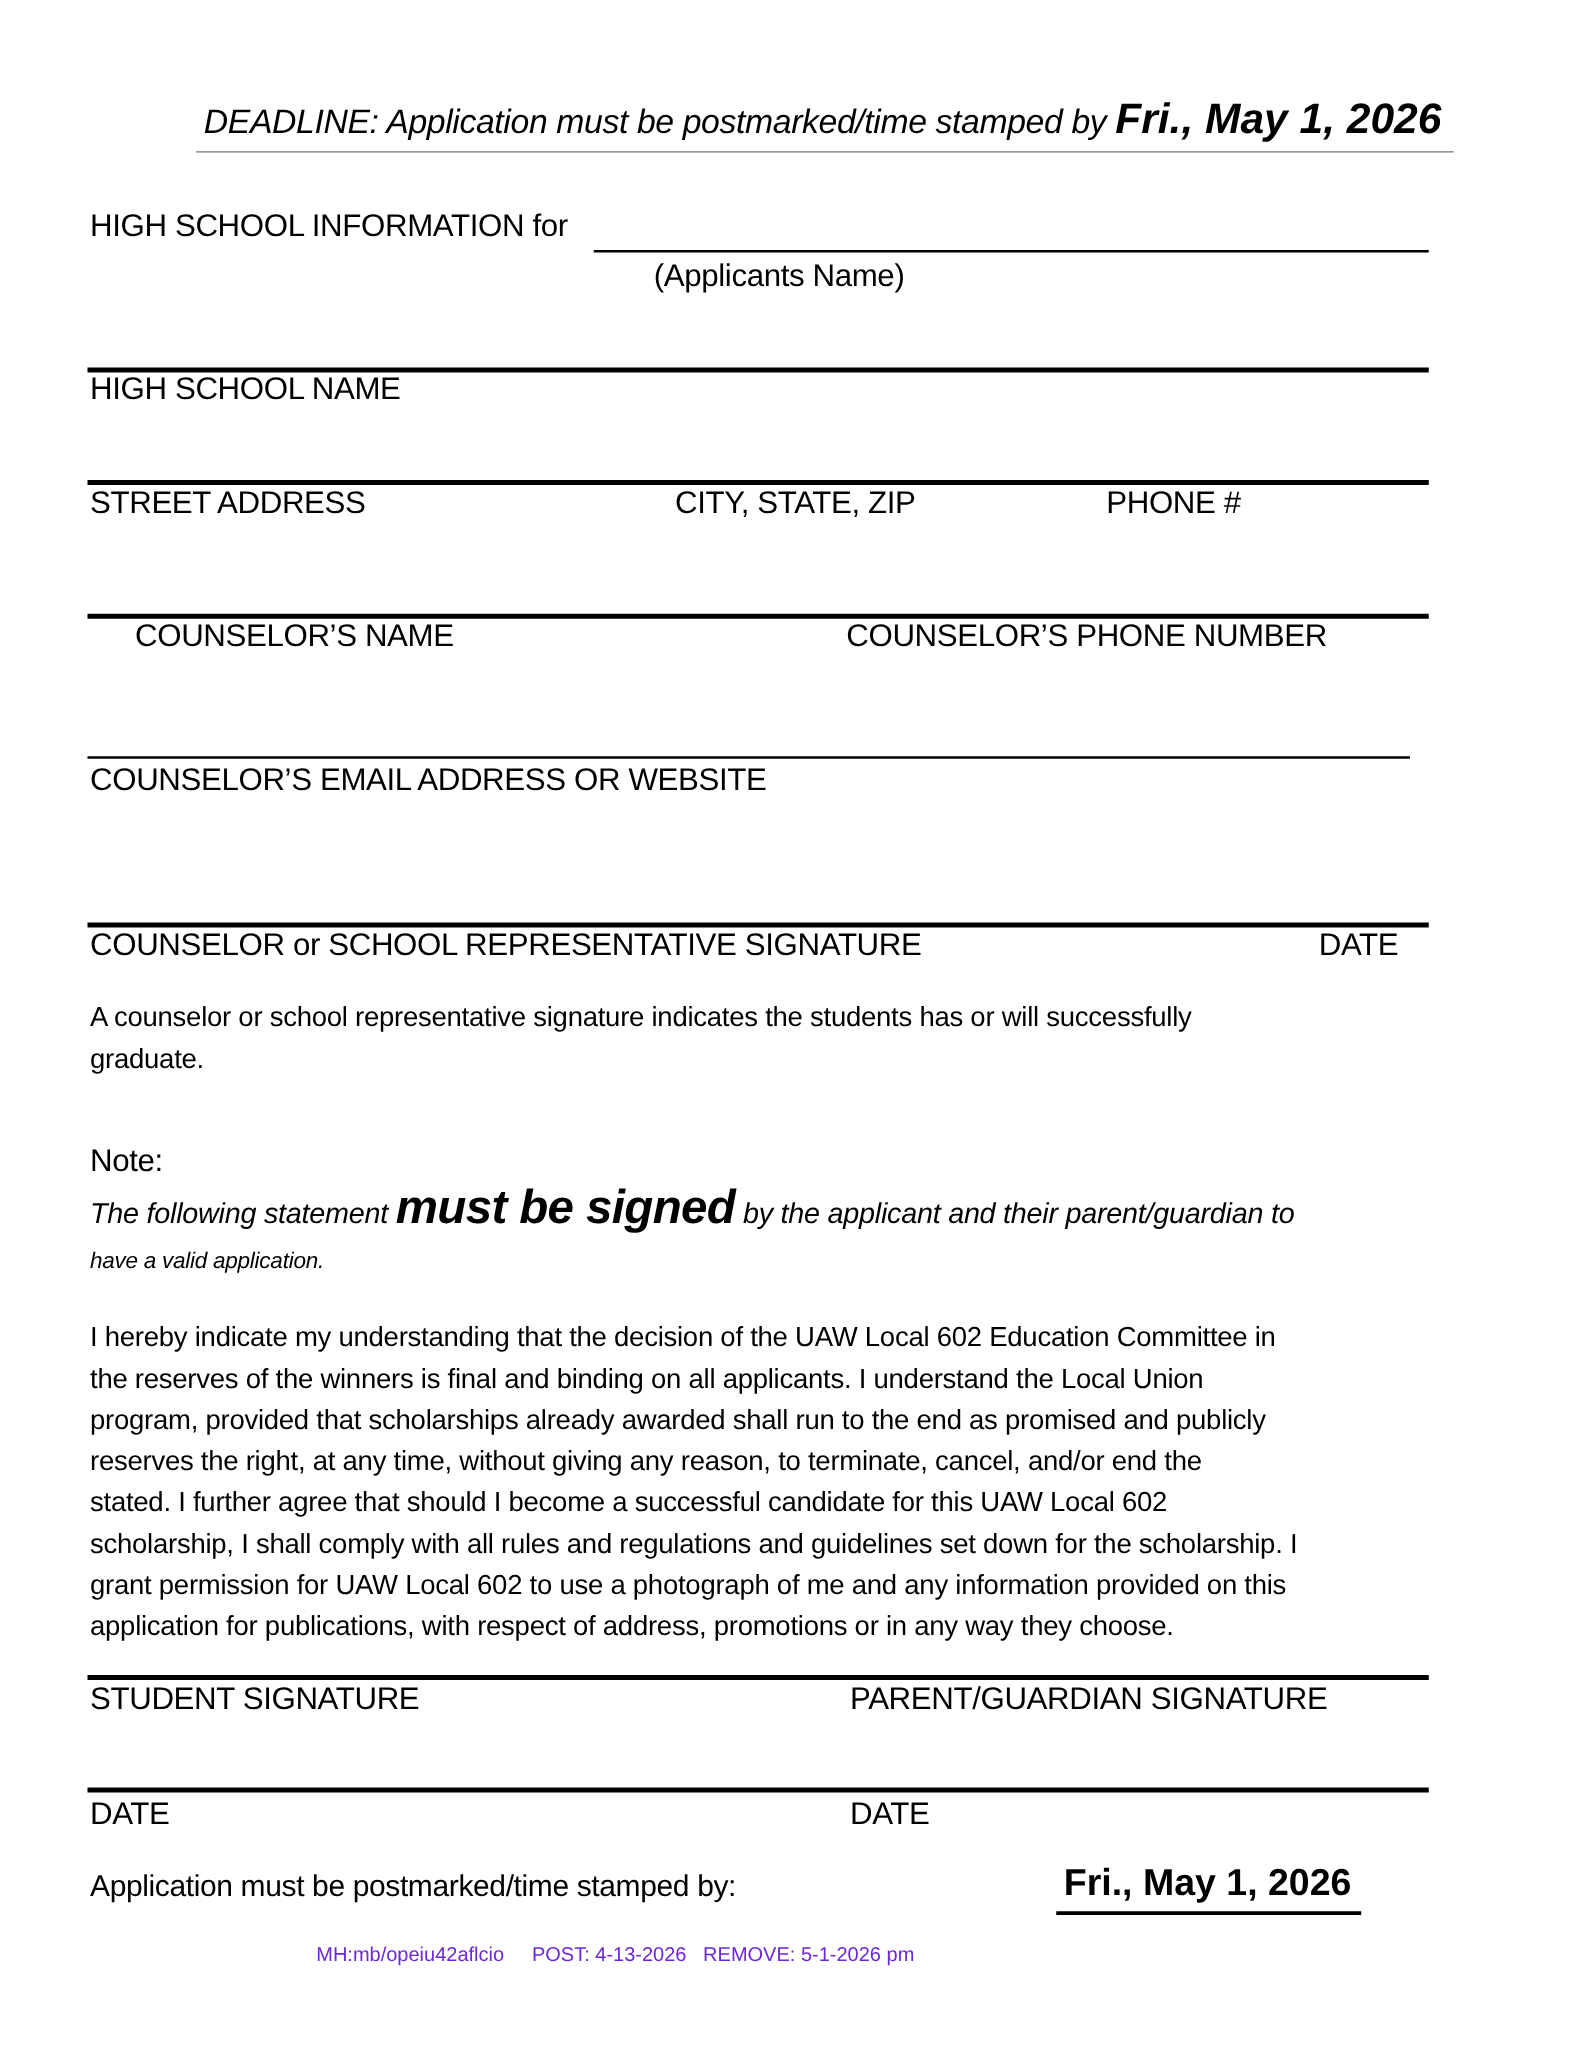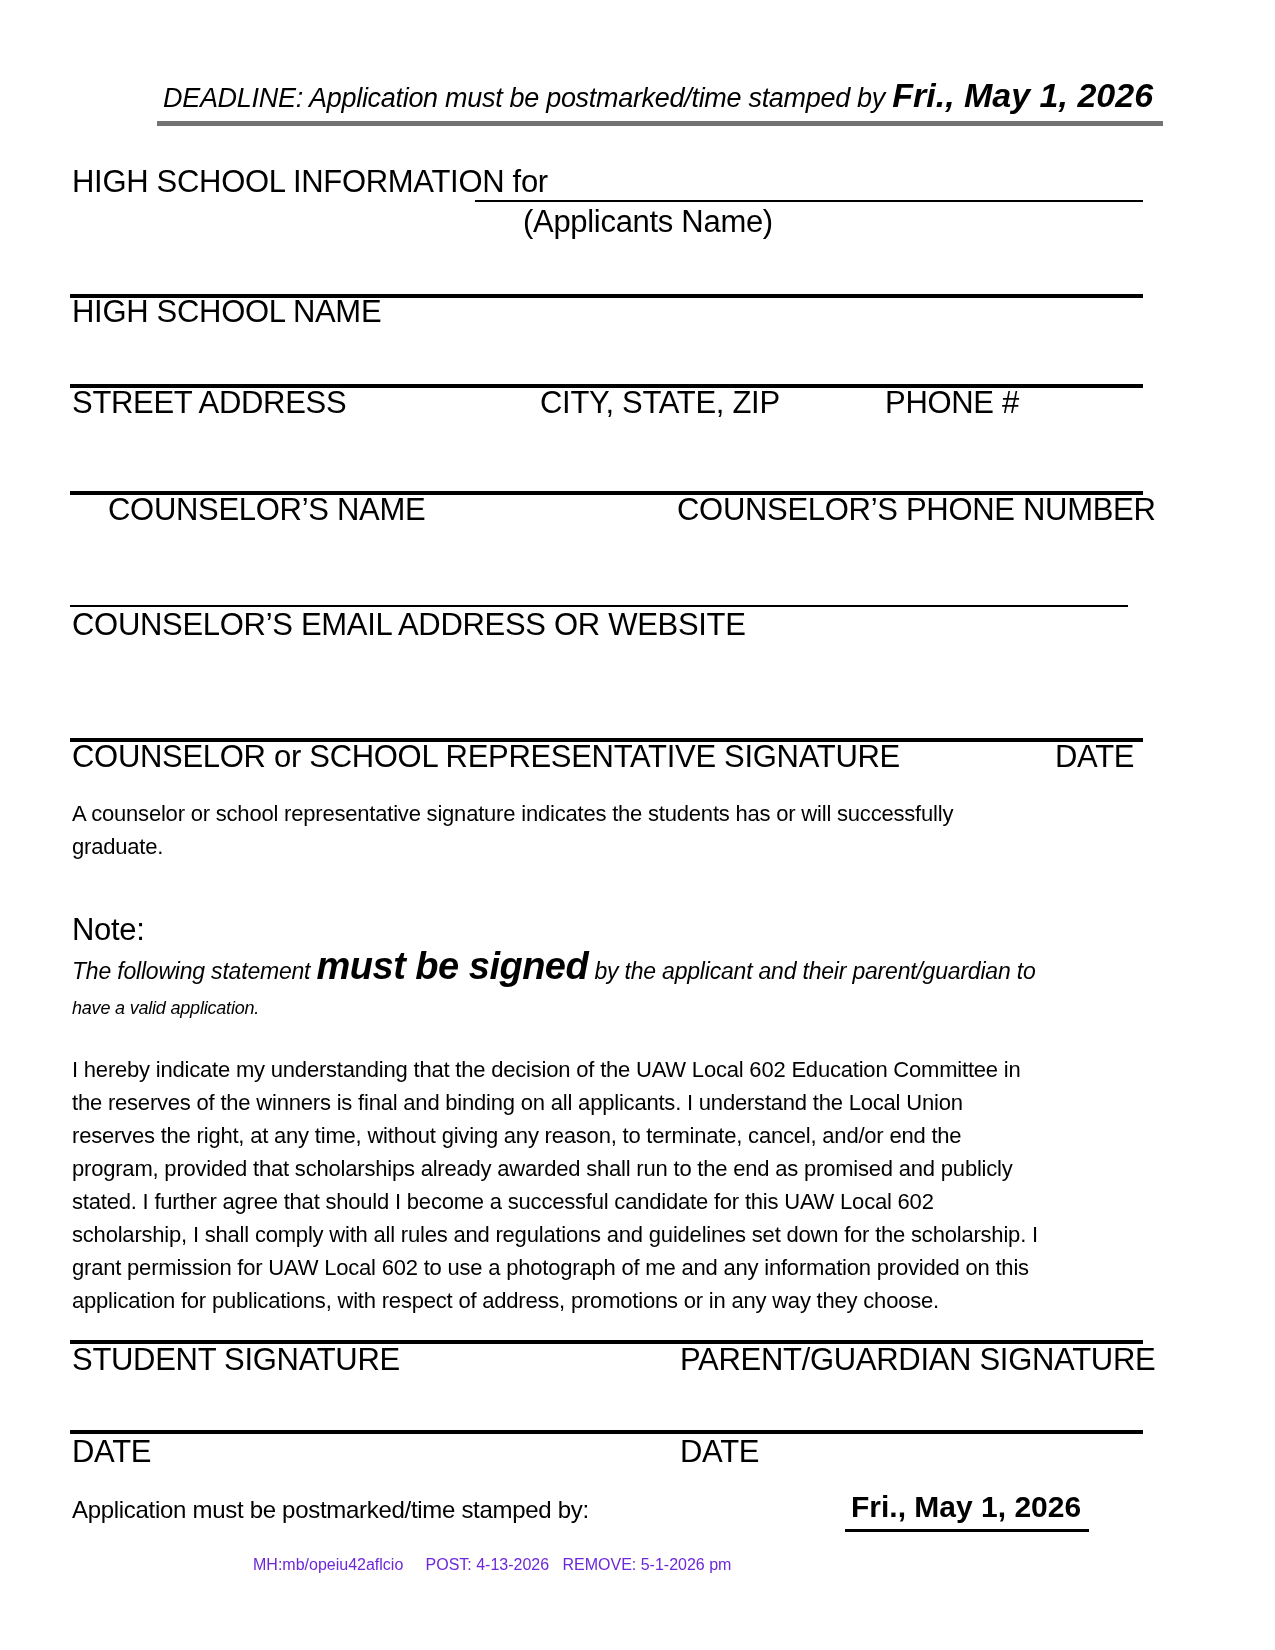--- a/index.html
+++ b/index.html
@@ -5,30 +5,30 @@
   html,body{margin:0;padding:0;background:#ffffff;}
   #page{
     position:relative;
     width:1275px;height:1650px;
     background:#ffffff;
     font-family:"Liberation Sans","DejaVu Sans",sans-serif;
     color:#000;
     overflow:hidden;
   }
   .abs{position:absolute;}
-  .label{font-size:31px;letter-spacing:-0.3px;white-space:nowrap;line-height:29px;}
+  .label{font-size:25px;letter-spacing:-0.3px;white-space:nowrap;line-height:29px;}
   .body-line{font-size:22px;letter-spacing:-0.2px;white-space:nowrap;line-height:33px;}
   .rule{border-top:4px solid #000;height:0;}
   .thinline{border-top:2px solid #000;height:0;}
   #deadline-header{
     left:157px;top:76px;
     font-style:italic;font-size:27px;letter-spacing:-0.3px;white-space:nowrap;
   }
   #deadline-header .underline-wrap{
-    display:inline-block;border-bottom:5px solid #737373;
+    display:inline-block;border-bottom:1px solid #737373;
     padding:0 10px 6px 6px;
   }
   #deadline-header .deadline-date{font-size:34px;font-weight:bold;letter-spacing:0;}
   #note-statement{
     left:72px;top:945px;
     font-style:italic;font-size:23px;letter-spacing:-0.2px;white-space:nowrap;
   }
   #note-statement .big-emphasis{font-size:38px;font-weight:bold;letter-spacing:-0.5px;}
   #note-statement-line2{left:72px;top:998px;font-style:italic;font-size:18px;letter-spacing:-0.2px;white-space:nowrap;}
   #bottom-deadline-label{left:72px;top:1496px;font-size:24px;letter-spacing:-0.3px;white-space:nowrap;}
@@ -76,22 +76,22 @@
     <div class="body-line">graduate.</div>
   </div>
 
   <div class="abs label" style="left:72px;top:915px;">Note:</div>
   <div class="abs" id="note-statement"><span>The following statement </span><span class="big-emphasis">must be signed</span><span> by the applicant and their parent/guardian to</span></div>
   <div class="abs" id="note-statement-line2">have a valid application.</div>
 
   <div class="abs" style="left:72px;top:1053px;">
     <div class="body-line">I hereby indicate my understanding that the decision of the UAW Local 602 Education Committee in</div>
     <div class="body-line">the reserves of the winners is final and binding on all applicants. I understand the Local Union</div>
+    <div class="body-line">program, provided that scholarships already awarded shall run to the end as promised and publicly</div>
     <div class="body-line">reserves the right, at any time, without giving any reason, to terminate, cancel, and/or end the</div>
-    <div class="body-line">program, provided that scholarships already awarded shall run to the end as promised and publicly</div>
     <div class="body-line">stated. I further agree that should I become a successful candidate for this UAW Local 602</div>
     <div class="body-line">scholarship, I shall comply with all rules and regulations and guidelines set down for the scholarship. I</div>
     <div class="body-line">grant permission for UAW Local 602 to use a photograph of me and any information provided on this</div>
     <div class="body-line">application for publications, with respect of address, promotions or in any way they choose.</div>
   </div>
 
   <div class="abs rule" style="left:70px;top:1340px;width:1073px;"></div>
   <div class="abs label" style="left:72px;top:1345px;">STUDENT SIGNATURE</div>
   <div class="abs label" style="left:680px;top:1345px;">PARENT/GUARDIAN SIGNATURE</div>
 

